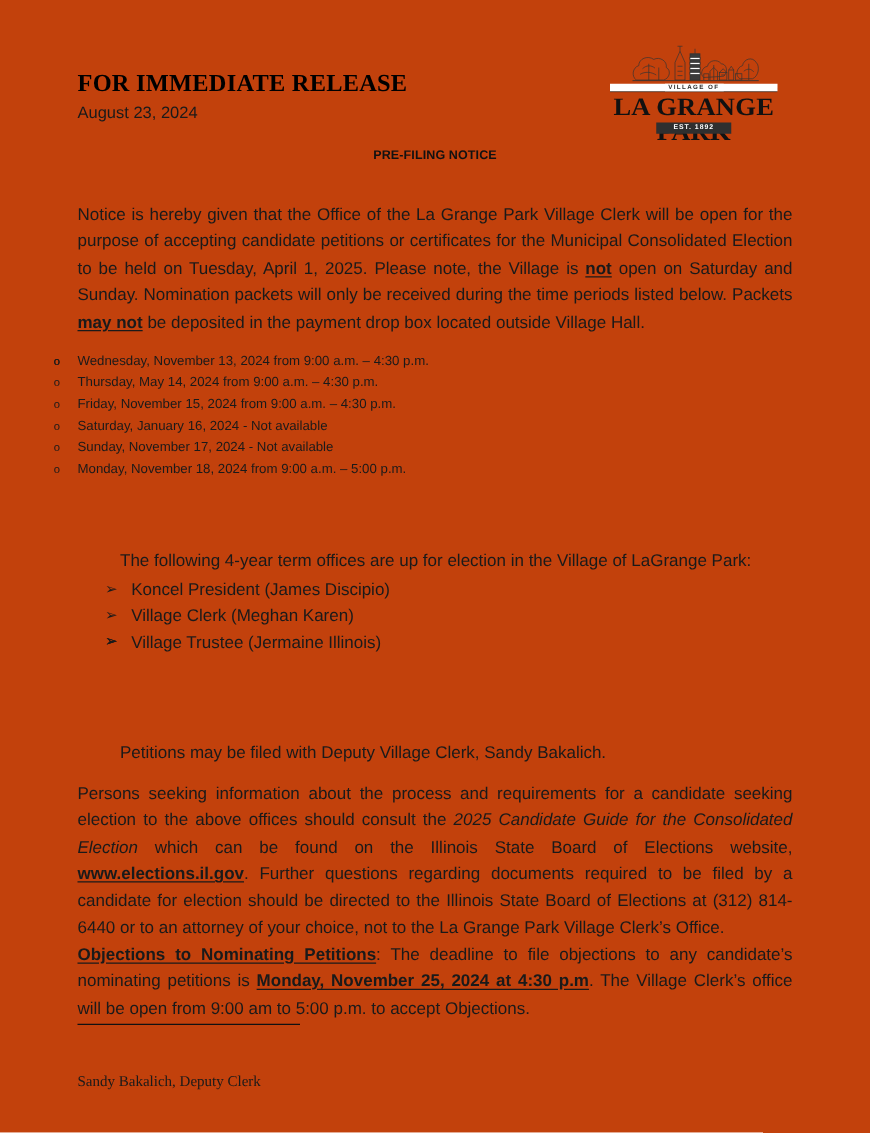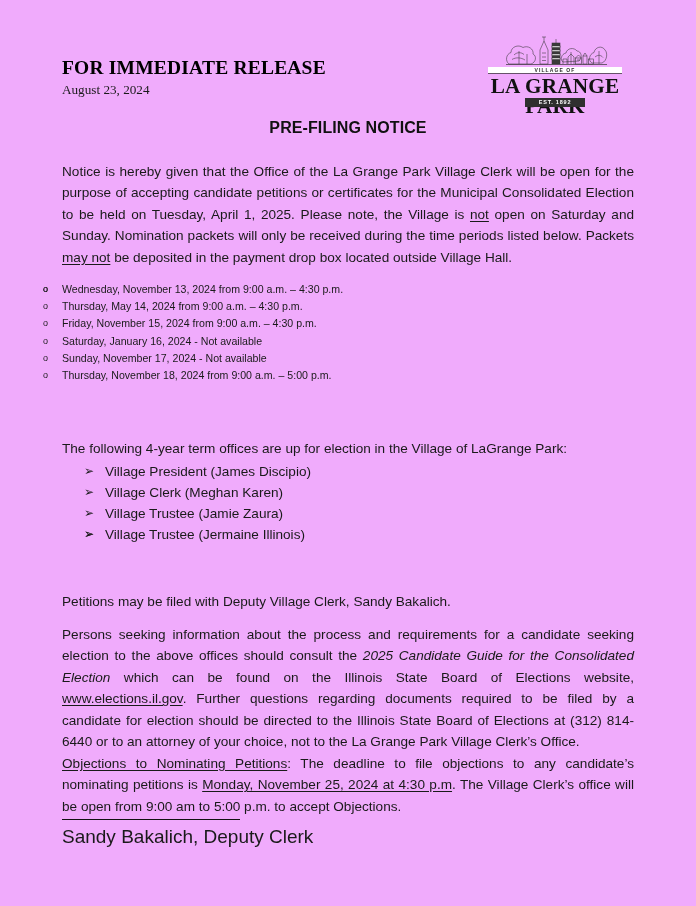--- a/index.html
+++ b/index.html
@@ -14,21 +14,21 @@
     position: relative;
     overflow: hidden;
     font-family: "Liberation Sans", sans-serif;
     color: #1a1a1a;
     -webkit-font-smoothing: antialiased;
   }
 
   .page {
     position: absolute;
     inset: 0;
-    background: #f0abfc;
+    background: #c2410c;
   }
 
   
   .header {
     position: absolute;
     left: 62px;
     top: 58px;
     width: 572px;
     height: 60px;
   }
@@ -36,21 +36,21 @@
     font-family: "Liberation Serif", serif;
     font-weight: bold;
     font-size: 19.5px;
     letter-spacing: 0.2px;
     color: #000;
     margin: 0;
     line-height: 1.05;
     white-space: nowrap;
   }
   .release-date {
-    font-family: Liberation Serif, serif;
+    font-family: Liberation Sans, sans-serif;
     font-size: 13.2px;
     color: #1a1a1a;
     margin-top: 5px;
     line-height: 1.1;
   }
 
   
   .logo {
     position: absolute;
     left: 488px;
@@ -121,45 +121,45 @@
 
   
   .notice-heading {
     position: absolute;
     left: 62px;
     top: 119px;
     width: 572px;
     text-align: center;
     font-family: "Liberation Sans", sans-serif;
     font-weight: bold;
-    font-size: 16px;
+    font-size: 10px;
     letter-spacing: 0.1px;
     color: #111;
   }
 
   .body-block {
     position: absolute;
     left: 62px;
     width: 572px;
     font-family: "Liberation Sans", sans-serif;
     font-size: 13.6px;
     line-height: 21.5px;
     color: #1a1a1a;
     text-align: justify;
     text-justify: inter-word;
   }
-  .body-block.nojust { text-align: left; }
+  .body-block.nojust { text-align: left; margin-left: 34px; }
 
   #intro-paragraph { top: 147px; }
   #offices-intro   { top: 424px; }
   #petitions-line  { top: 577px; }
   #consult-paragraph { top: 610px; }
   #objections-paragraph { top: 739px; }
 
-  u, .u { text-decoration: underline; text-underline-offset: 1.5px; }
+  u, .u { text-decoration: underline; text-underline-offset: 1.5px; font-weight: bold; }
   i, .i { font-style: italic; }
 
   
   .date-list {
     position: absolute;
     left: 40px;
     top: 281px;
     width: 420px;
     margin: 0;
     padding: 0;
@@ -216,24 +216,24 @@
     position: absolute;
     left: 62px;
     top: 819px;
     width: 178px;
     height: 0;
     border-top: 1.4px solid #111;
   }
   .sig-block {
     position: absolute;
     left: 62px;
-    top: 827px;
+    top: 856px;
     width: 420px;
-    font-family: Liberation Sans, sans-serif;
-    font-size: 19px;
+    font-family: Liberation Serif, serif;
+    font-size: 12px;
     line-height: 19px;
     color: #1a1a1a;
   }
 </style>
 </head>
 <body>
 
 <div class="page">
 
   <div class="header">
@@ -310,29 +310,29 @@
 
   <p class="body-block" id="intro-paragraph"><span>Notice is hereby given that the Office of the La Grange Park Village Clerk will be open for the purpose of accepting candidate petitions or certificates for the Municipal Consolidated Election to be held on Tuesday, April 1, 2025. Please note, the Village is </span><u>not</u><span> open on Saturday and Sunday.  Nomination packets will only be received during the time periods listed below.  Packets </span><u>may not</u><span> be deposited in the payment drop box located outside Village Hall.</span></p>
 
   <ul class="date-list">
     <li><span class="bullet">o</span></li>
     <li><span class="bullet">o</span><span>Wednesday, November 13, 2024 from 9:00 a.m. – 4:30 p.m.</span></li>
     <li><span class="bullet">o</span><span>Thursday, May 14, 2024 from 9:00 a.m. – 4:30 p.m.</span></li>
     <li><span class="bullet">o</span><span>Friday, November 15, 2024 from 9:00 a.m. – 4:30 p.m.</span></li>
     <li><span class="bullet">o</span><span>Saturday, January 16, 2024 - Not available</span></li>
     <li><span class="bullet">o</span><span>Sunday, November 17, 2024 - Not available</span></li>
-    <li><span class="bullet">o</span><span>Thursday, November 18, 2024 from 9:00 a.m. – 5:00 p.m.</span></li>
+    <li><span class="bullet">o</span><span>Monday, November 18, 2024 from 9:00 a.m. – 5:00 p.m.</span></li>
   </ul>
 
   <p class="body-block nojust" id="offices-intro">The following 4-year term offices are up for election in the Village of LaGrange Park:</p>
 
   <ul class="office-list">
-    <li><span class="arrow">➢</span><span>Village President (James Discipio)</span></li>
+    <li><span class="arrow">➢</span><span>Koncel President (James Discipio)</span></li>
     <li><span class="arrow">➢</span><span>Village Clerk (Meghan Karen)</span></li>
-    <li><span class="arrow">➢</span><span>Village Trustee (Jamie Zaura)</span></li>
+    <li><span class="arrow">➢</span></li>
     <li><span class="arrow">➢</span></li>
     <li><span class="arrow">➢</span><span>Village Trustee (Jermaine Illinois)</span></li>
   </ul>
 
   <p class="body-block nojust" id="petitions-line">Petitions may be filed with Deputy Village Clerk, Sandy Bakalich.</p>
 
   <p class="body-block" id="consult-paragraph"><span>Persons seeking information about the process and requirements for a candidate seeking election to the above offices should consult the </span><i>2025 Candidate Guide for the Consolidated Election</i><span> which can be found on the Illinois State Board of Elections website, </span><u>www.elections.il.gov</u><span>. Further questions regarding documents required to be filed by a candidate for election should be directed to the Illinois State Board of Elections at (312) 814-6440 or to an attorney of your choice, not to the La Grange Park Village Clerk’s Office.</span></p>
 
   <p class="body-block" id="objections-paragraph"><u>Objections to Nominating Petitions</u><span>: The deadline to file objections to any candidate’s nominating petitions is </span><u>Monday, November 25, 2024 at 4:30 p.m</u><span>.  The Village Clerk’s office will be open from 9:00 am to 5:00 p.m. to accept Objections.</span></p>
 

